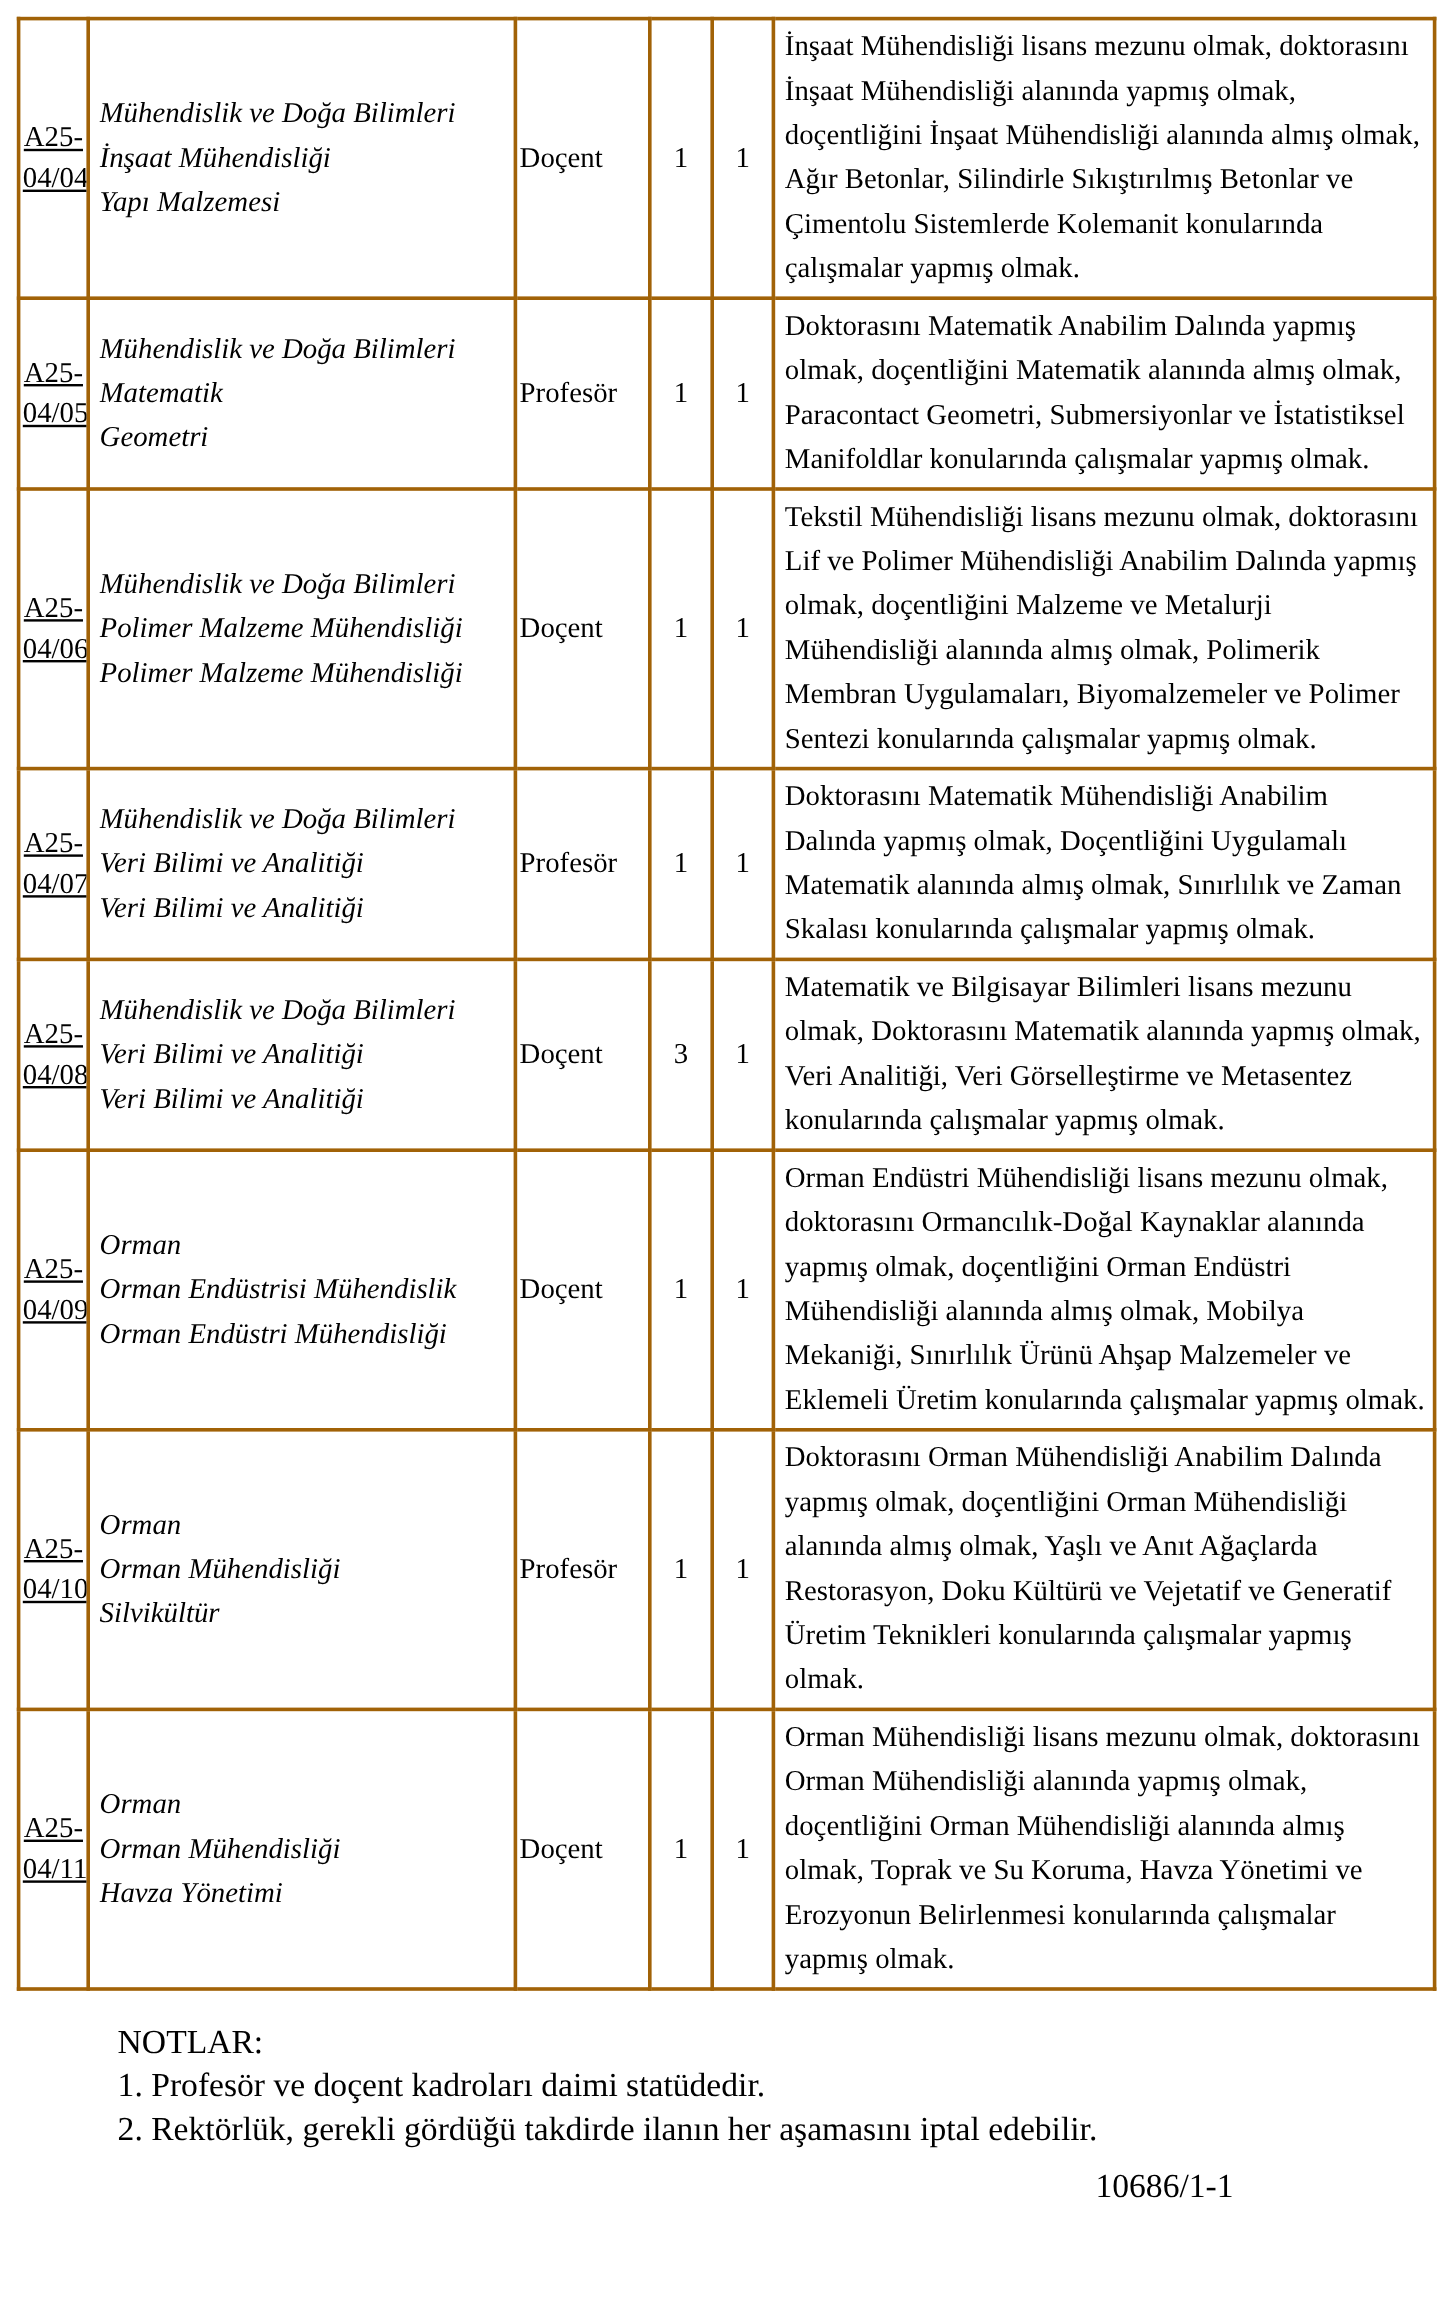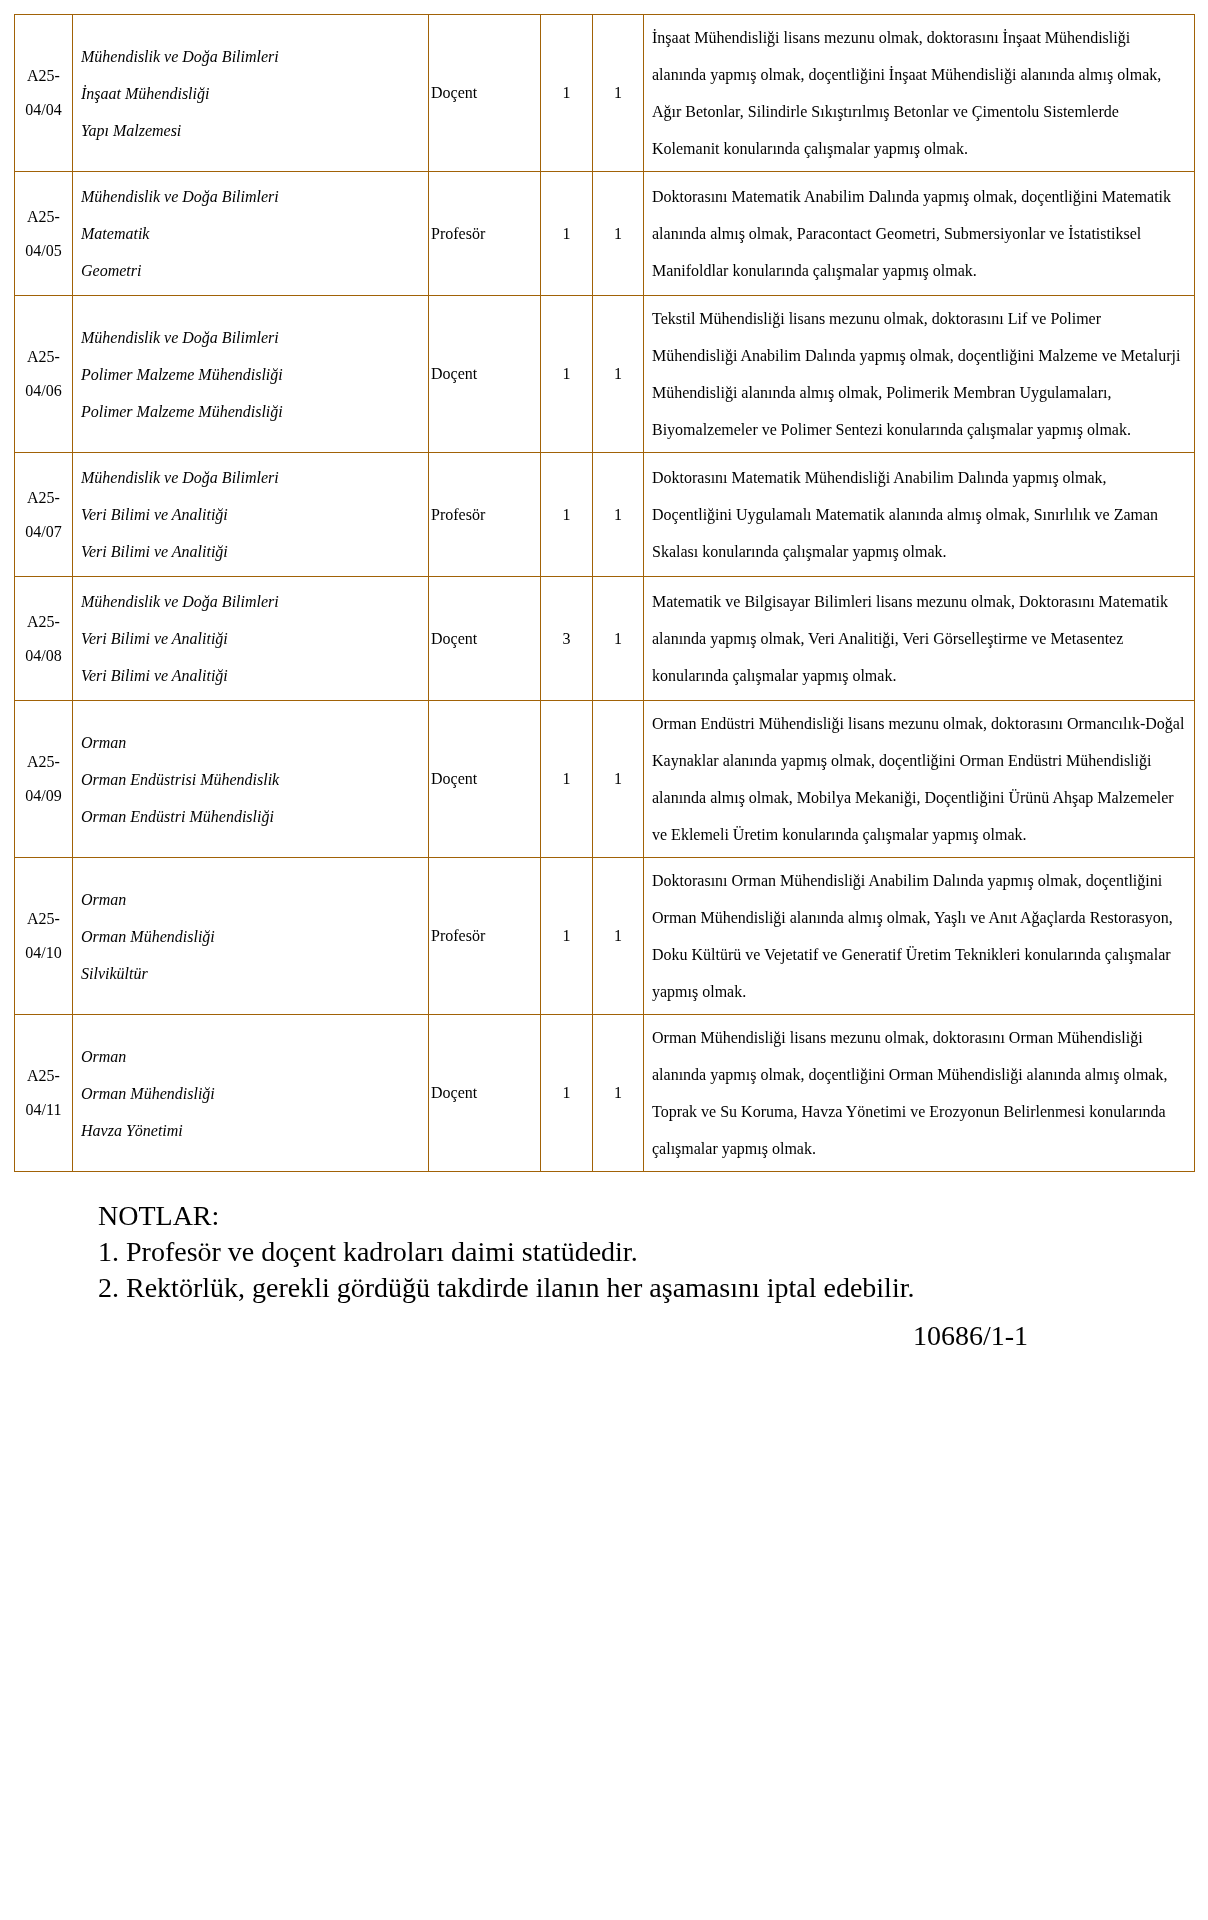--- a/index.html
+++ b/index.html
@@ -19,30 +19,31 @@
     width: 1208px;
     height: 1920px;
   }
   table.positions {
     border-collapse: collapse;
     table-layout: fixed;
     margin: 14px 0 0 14px;
     width: 1180px;
   }
   table.positions td {
-    border: 1px solid #a16207;
-    font-size: 16px;
+    border: 3px solid #a16207;
+    font-size: 24px;
     vertical-align: middle;
     overflow: hidden;
   }
   td.c-code {
     text-align: center;
     white-space: pre-line;
     line-height: 34px;
     padding: 2px;
+    text-decoration: underline;
   }
   td.c-dept {
     padding: 6px 4px 6px 8px;
   }
   .dept-line {
     line-height: 37px;
     white-space: nowrap;
     overflow: hidden;
     font-style: italic;
   }
@@ -169,21 +170,21 @@
       <td class="c-code">A25-
 04/09</td>
       <td class="c-dept">
         <div class="dept-line">Orman</div>
         <div class="dept-line">Orman Endüstrisi Mühendislik</div>
         <div class="dept-line">Orman Endüstri Mühendisliği</div>
       </td>
       <td class="c-title">Doçent</td>
       <td class="c-num">1</td>
       <td class="c-num">1</td>
-      <td class="c-desc">Orman Endüstri Mühendisliği lisans mezunu olmak, doktorasını Ormancılık-Doğal Kaynaklar alanında yapmış olmak, doçentliğini Orman Endüstri Mühendisliği alanında almış olmak, Mobilya Mekaniği, Doçentliğini Ürünü Ahşap Malzemeler ve Eklemeli Üretim konularında çalışmalar yapmış olmak.</td>
+      <td class="c-desc">Orman Endüstri Mühendisliği lisans mezunu olmak, doktorasını Ormancılık-Doğal Kaynaklar alanında yapmış olmak, doçentliğini Orman Endüstri Mühendisliği alanında almış olmak, Mobilya Mekaniği, Sınırlılık Ürünü Ahşap Malzemeler ve Eklemeli Üretim konularında çalışmalar yapmış olmak.</td>
     </tr>
 
     <tr>
       <td class="c-code">A25-
 04/10</td>
       <td class="c-dept">
         <div class="dept-line">Orman</div>
         <div class="dept-line">Orman Mühendisliği</div>
         <div class="dept-line">Silvikültür</div>
       </td>

